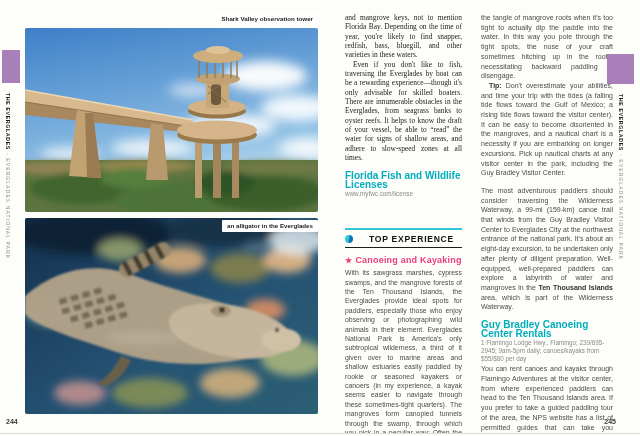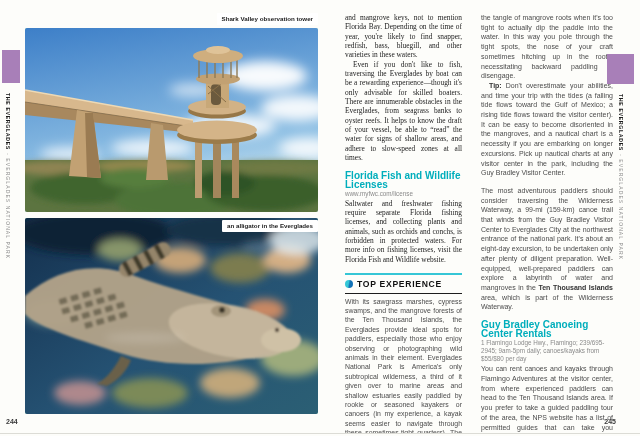--- a/index.html
+++ b/index.html
@@ -67,22 +67,22 @@
   .listing-heading{
     color:#00aebc;font-weight:700;font-size:10px;line-height:9px;margin:0 0 1px;
   }
   .listing-url,.listing-info{
     color:#8a8a8a;font-size:6.3px;line-height:8.1px;margin:0 0 1px;
   }
   .listing .p-serif{margin-top:1px;}
   .listing .p-sans{margin-top:1px;}
 
   .top-exp{
-    margin-top:9px;border-top:2px solid #35c6d6;border-bottom:1.2px solid #1d1d1d;
-    padding:4px 0 3.5px;display:flex;align-items:center;gap:4px;
+    margin-top:30px;border-top:2px solid #35c6d6;border-bottom:1.2px solid #1d1d1d;
+    padding:4px 0 3.5px;display:flex;align-items:center;gap:16px;
   }
   .top-exp-icon{
     width:8px;height:8px;border-radius:50%;flex:0 0 auto;
     background:linear-gradient(100deg,#34c7d7 42%,#1272b7 58%);
   }
   .top-exp-label{font-size:8.6px;font-weight:800;letter-spacing:.7px;color:#111;}
 
   .feature-heading{
     margin:7px 0 2px;color:#ee3d7c;font-size:9px;font-weight:800;letter-spacing:.2px;
   }
@@ -257,28 +257,28 @@
 
   <div class="pageno pageno-left">244</div>
 
   <div class="col col-mid">
     <p class="p-serif">and mangrove keys, not to mention Florida Bay. Depending on the time of year, you're likely to find snapper, redfish, bass, bluegill, and other varieties in these waters.</p>
     <p class="p-serif indent">Even if you don't like to fish, traversing the Everglades by boat can be a rewarding experience—though it's only advisable for skilled boaters. There are innumerable obstacles in the Everglades, from seagrass banks to oyster reefs. It helps to know the draft of your vessel, be able to “read” the water for signs of shallow areas, and adhere to slow-speed zones at all times.</p>
 
     <div class="listing">
       <h4 class="listing-heading">Florida Fish and Wildlife Licenses</h4>
       <p class="listing-url">www.myfwc.com/license</p>
-      <p class="p-serif">Saltwater and freshwater fishing require separate Florida fishing licenses, and collecting plants and animals, such as orchids and conchs, is forbidden in protected waters. For more info on fishing licenses, visit the Florida Fish and Wildlife website.</p>
     </div>
 
     <div class="top-exp">
       <span class="top-exp-icon"></span>
       <span class="top-exp-label">TOP EXPERIENCE</span>
     </div>
 
+    <h3 class="feature-heading"><span class="feature-star">★</span><span>Canoeing and Kayaking</span></h3>
 
     <p class="p-sans">With its sawgrass marshes, cypress swamps, and the mangrove forests of the Ten Thousand Islands, the Everglades provide ideal spots for paddlers, especially those who enjoy observing or photographing wild animals in their element. Everglades National Park is America's only subtropical wilderness, a third of it given over to marine areas and shallow estuaries easily paddled by rookie or seasoned kayakers or canoers (in my experience, a kayak seems easier to navigate through these sometimes-tight quarters). The mangroves form canopied tunnels through the swamp, through which you pick in a peculiar way: Often the flat of your paddle is used to gently push off from</p>
   </div>
 
   <div class="col col-right">
     <p class="p-sans">the tangle of mangrove roots when it's too tight to actually dip the paddle into the water. In this way you pole through the tight spots, the nose of your craft sometimes hitching up in the roots, necessitating backward paddling to disengage.</p>
     <p class="p-sans indent"><strong>Tip:</strong><span> Don't overestimate your abilities, and time your trip with the tides (a falling tide flows toward the Gulf of Mexico; a rising tide flows toward the visitor center). It can be easy to become disoriented in the mangroves, and a nautical chart is a necessity if you are embarking on longer excursions. Pick up nautical charts at any visitor center in the park, including the Guy Bradley Visitor Center.</span></p>
 
     <div class="listing">
       <p class="p-sans"><span>The most adventurous paddlers should consider traversing the Wilderness Waterway, a 99-mi (159-km) canoe trail that winds from the Guy Bradley Visitor Center to Everglades City at the northwest entrance of the national park. It's about an eight-day excursion, to be undertaken only after plenty of diligent preparation. Well-equipped, well-prepared paddlers can explore a labyrinth of water and mangroves in the </span><strong>Ten Thousand Islands</strong><span> area, which is part of the Wilderness Waterway.</span></p>

